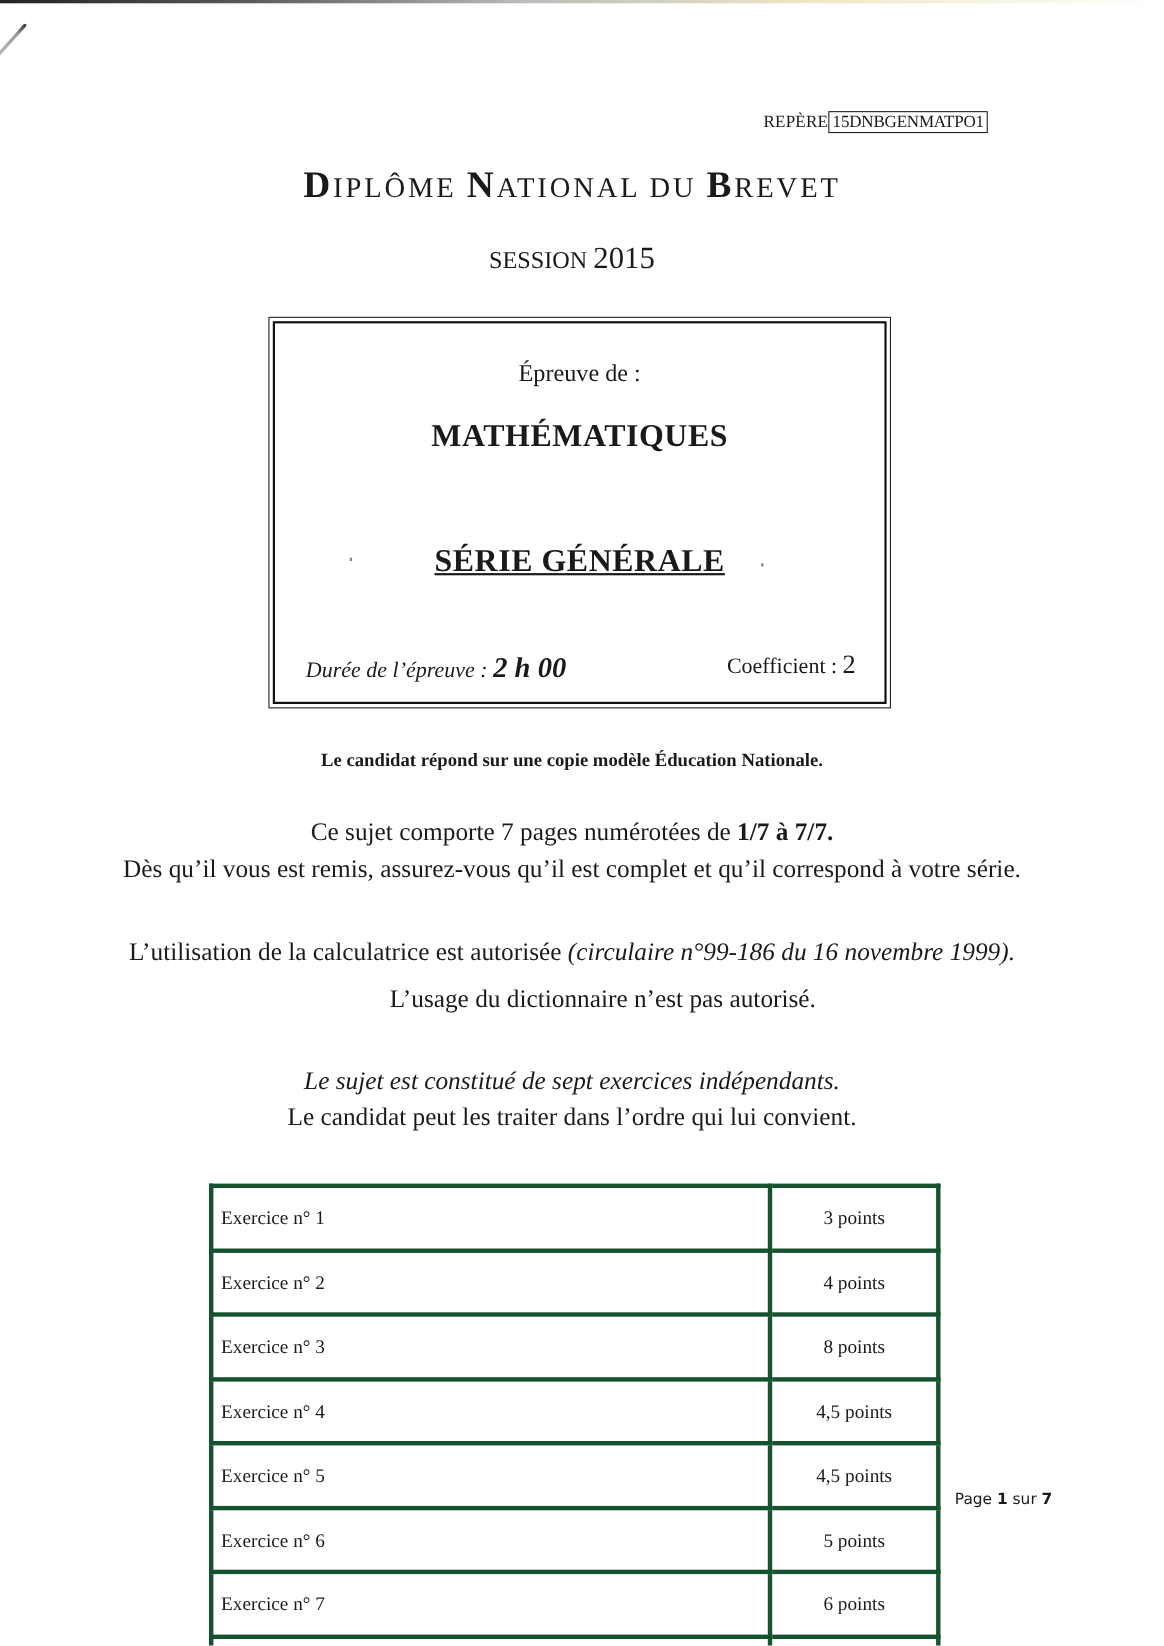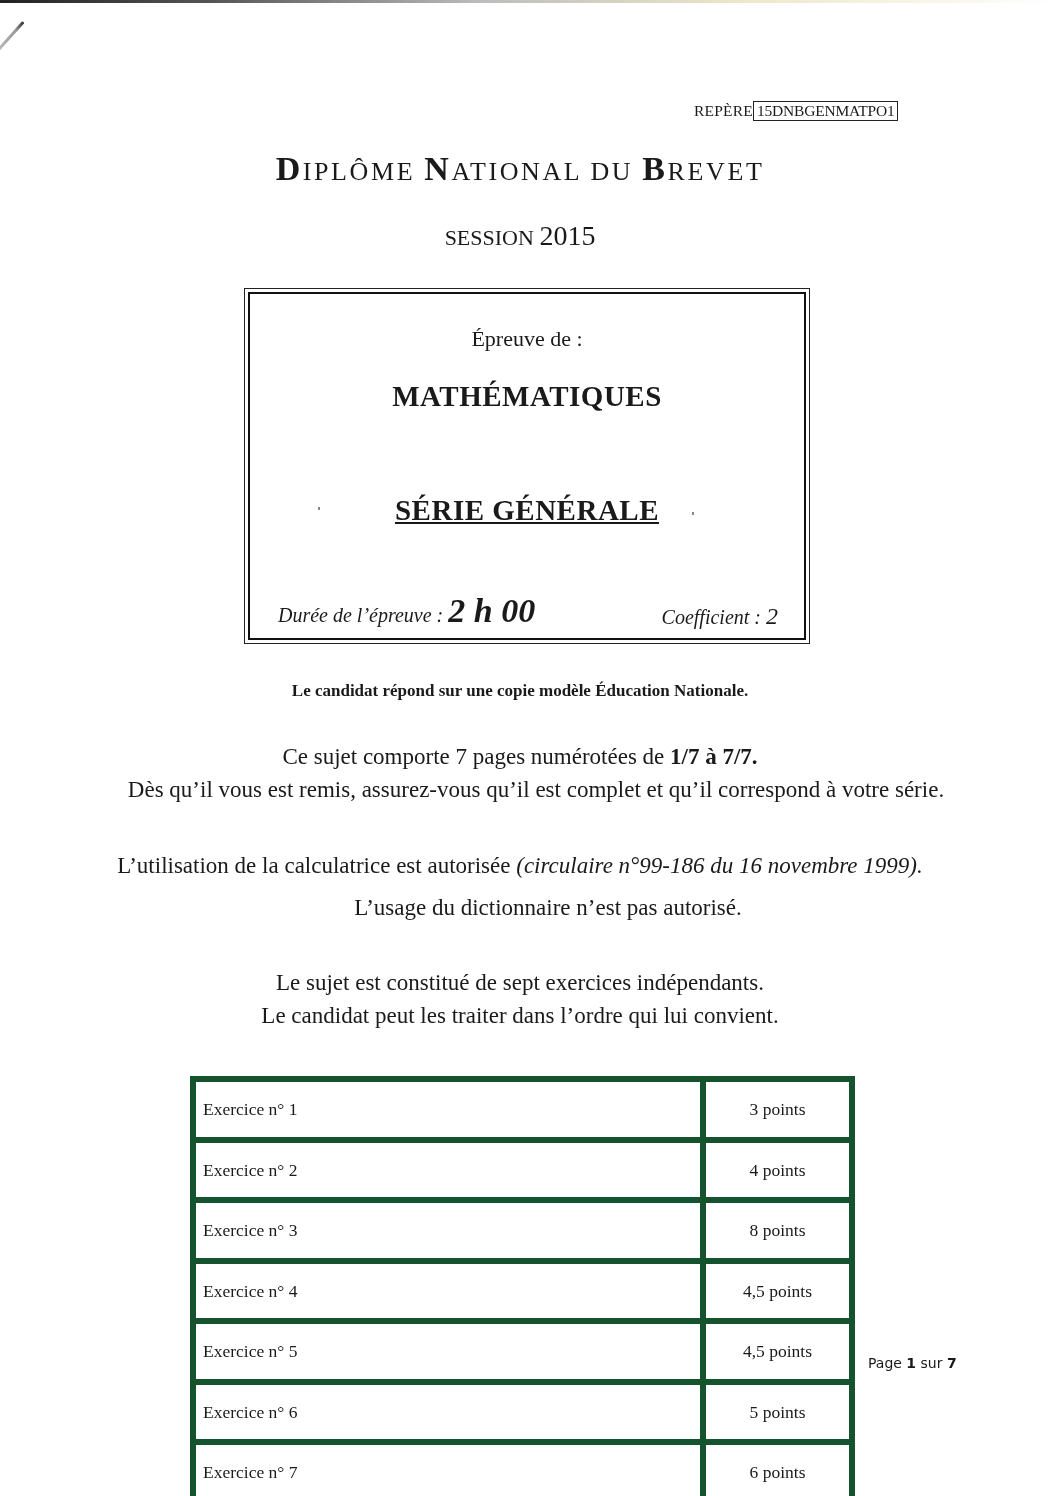--- a/index.html
+++ b/index.html
@@ -24,37 +24,37 @@
     .session { position: absolute; left: 0; width: 1040px; top: 220px; text-align: center; font-size: 22px; }
     .session .year { font-size: 28px; }
 
     .box-outer { position: absolute; left: 244px; top: 288px; width: 566px; height: 356px;
       border: 1.5px solid #222; box-sizing: border-box; }
     .box-inner { position: absolute; left: 3px; top: 3px; right: 3px; bottom: 3px; border: 2.5px solid #111; }
     .epreuve { position: absolute; left: 0; right: 0; top: 32px; text-align: center; font-size: 22px; }
     .matiere { position: absolute; left: 0; right: 0; top: 86px; text-align: center; font-size: 29px; font-weight: bold; letter-spacing: 0.5px; }
     .serie { position: absolute; left: 0; right: 0; top: 200px; text-align: center; font-size: 29px; font-weight: bold; letter-spacing: 0.5px; text-decoration: underline; }
     .duree { position: absolute; left: 28px; top: 298px; font-size: 20px; font-style: italic; }
-    .duree .val { font-size: 34px; font-weight: bold; }
-    .coef { position: absolute; right: 26px; top: 309px; font-size: 20px; font-style: italic; }
+    .duree .val { font-size: 26px; font-weight: bold; }
+    .coef { position: absolute; right: 26px; top: 298px; font-size: 20px; }
     .coef .val { font-size: 24px; }
 
     .line { position: absolute; left: 0; width: 1040px; text-align: center; font-size: 23px; white-space: nowrap; }
     .line b { font-weight: bold; }
     .l-copie { top: 681px; font-weight: bold; font-size: 17px; }
     .l-pages { top: 744px; }
-    .l-remis { top: 777px; margin-left: 16px; }
+    .l-remis { top: 777px; }
     .l-calc { top: 853px; }
     .l-dico { top: 895px; padding-left: 28px; }
-    .l-sujet { top: 970px; }
+    .l-sujet { top: 970px; font-style: italic; }
     .l-ordre { top: 1003px; }
 
     .score-table { position: absolute; left: 190px; top: 1076px; width: 665px; border-collapse: collapse;
       border: 2px solid #222; font-size: 17.5px; }
-    .score-table td { border: 6px solid #14532d; height: 30.5px; padding: 12px 7px; line-height: 30px; }
+    .score-table td { border: 4px solid #14532d; height: 30.5px; padding: 12px 7px; line-height: 30px; }
     .score-table td.ex { width: 490px; }
     .score-table td.pts { text-align: center; }
 
     .page-num { position: absolute; left: 868px; top: 1355px; font-family: "DejaVu Sans", "Liberation Sans", sans-serif; font-size: 14px; }
     .page-num b { font-weight: bold; }
   </style>
 </head>
 <body>
 
 <div class="scanline"></div>

